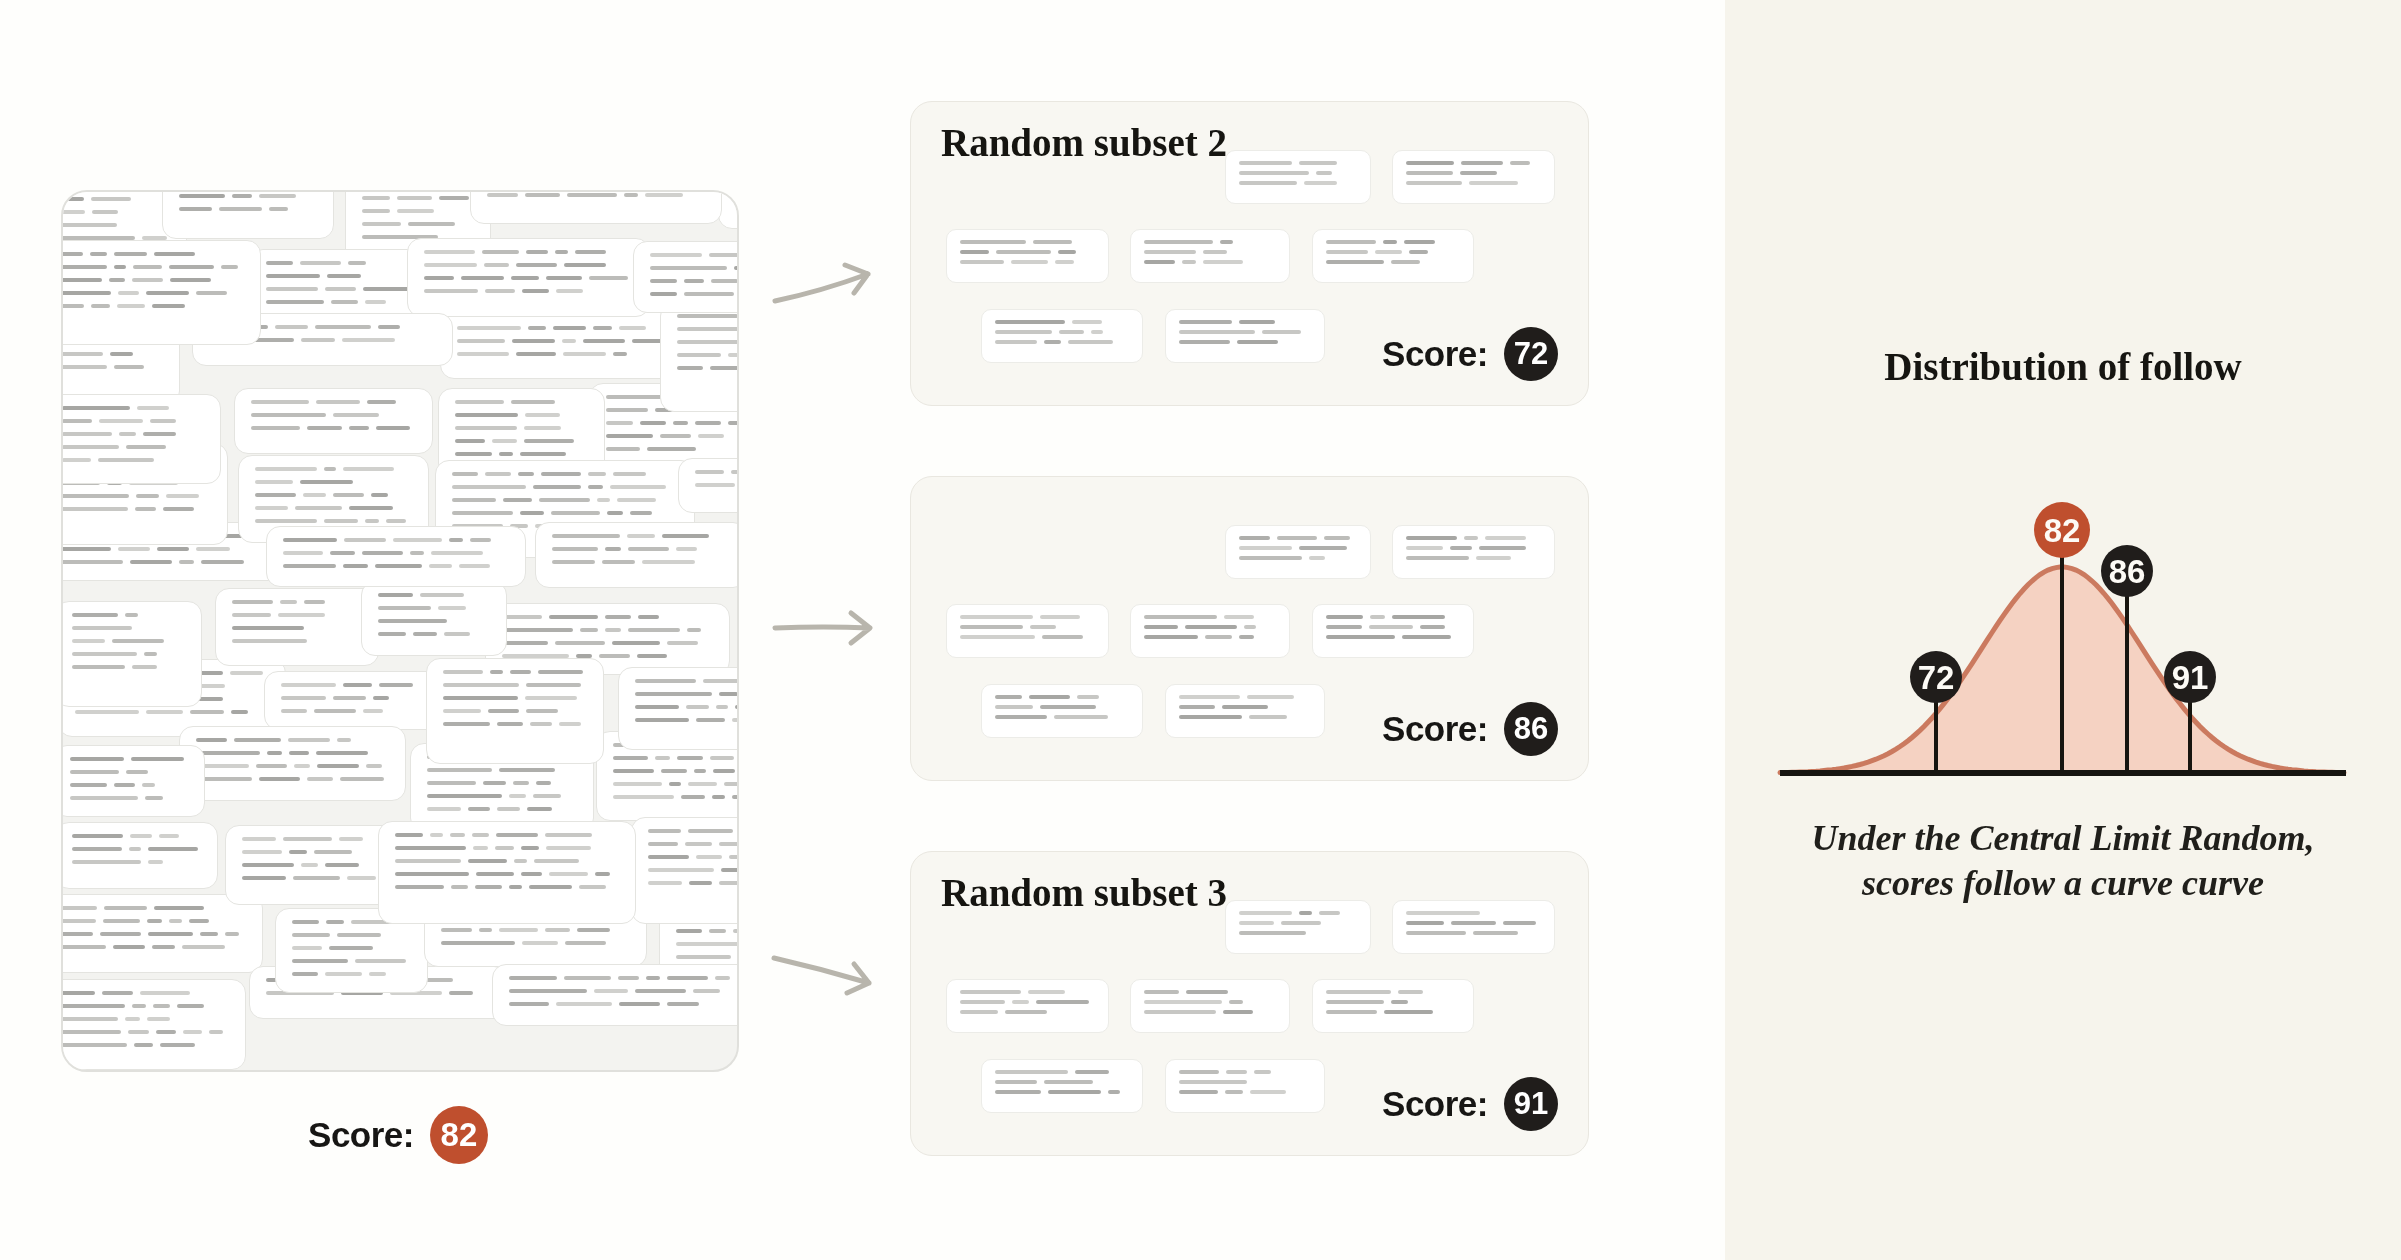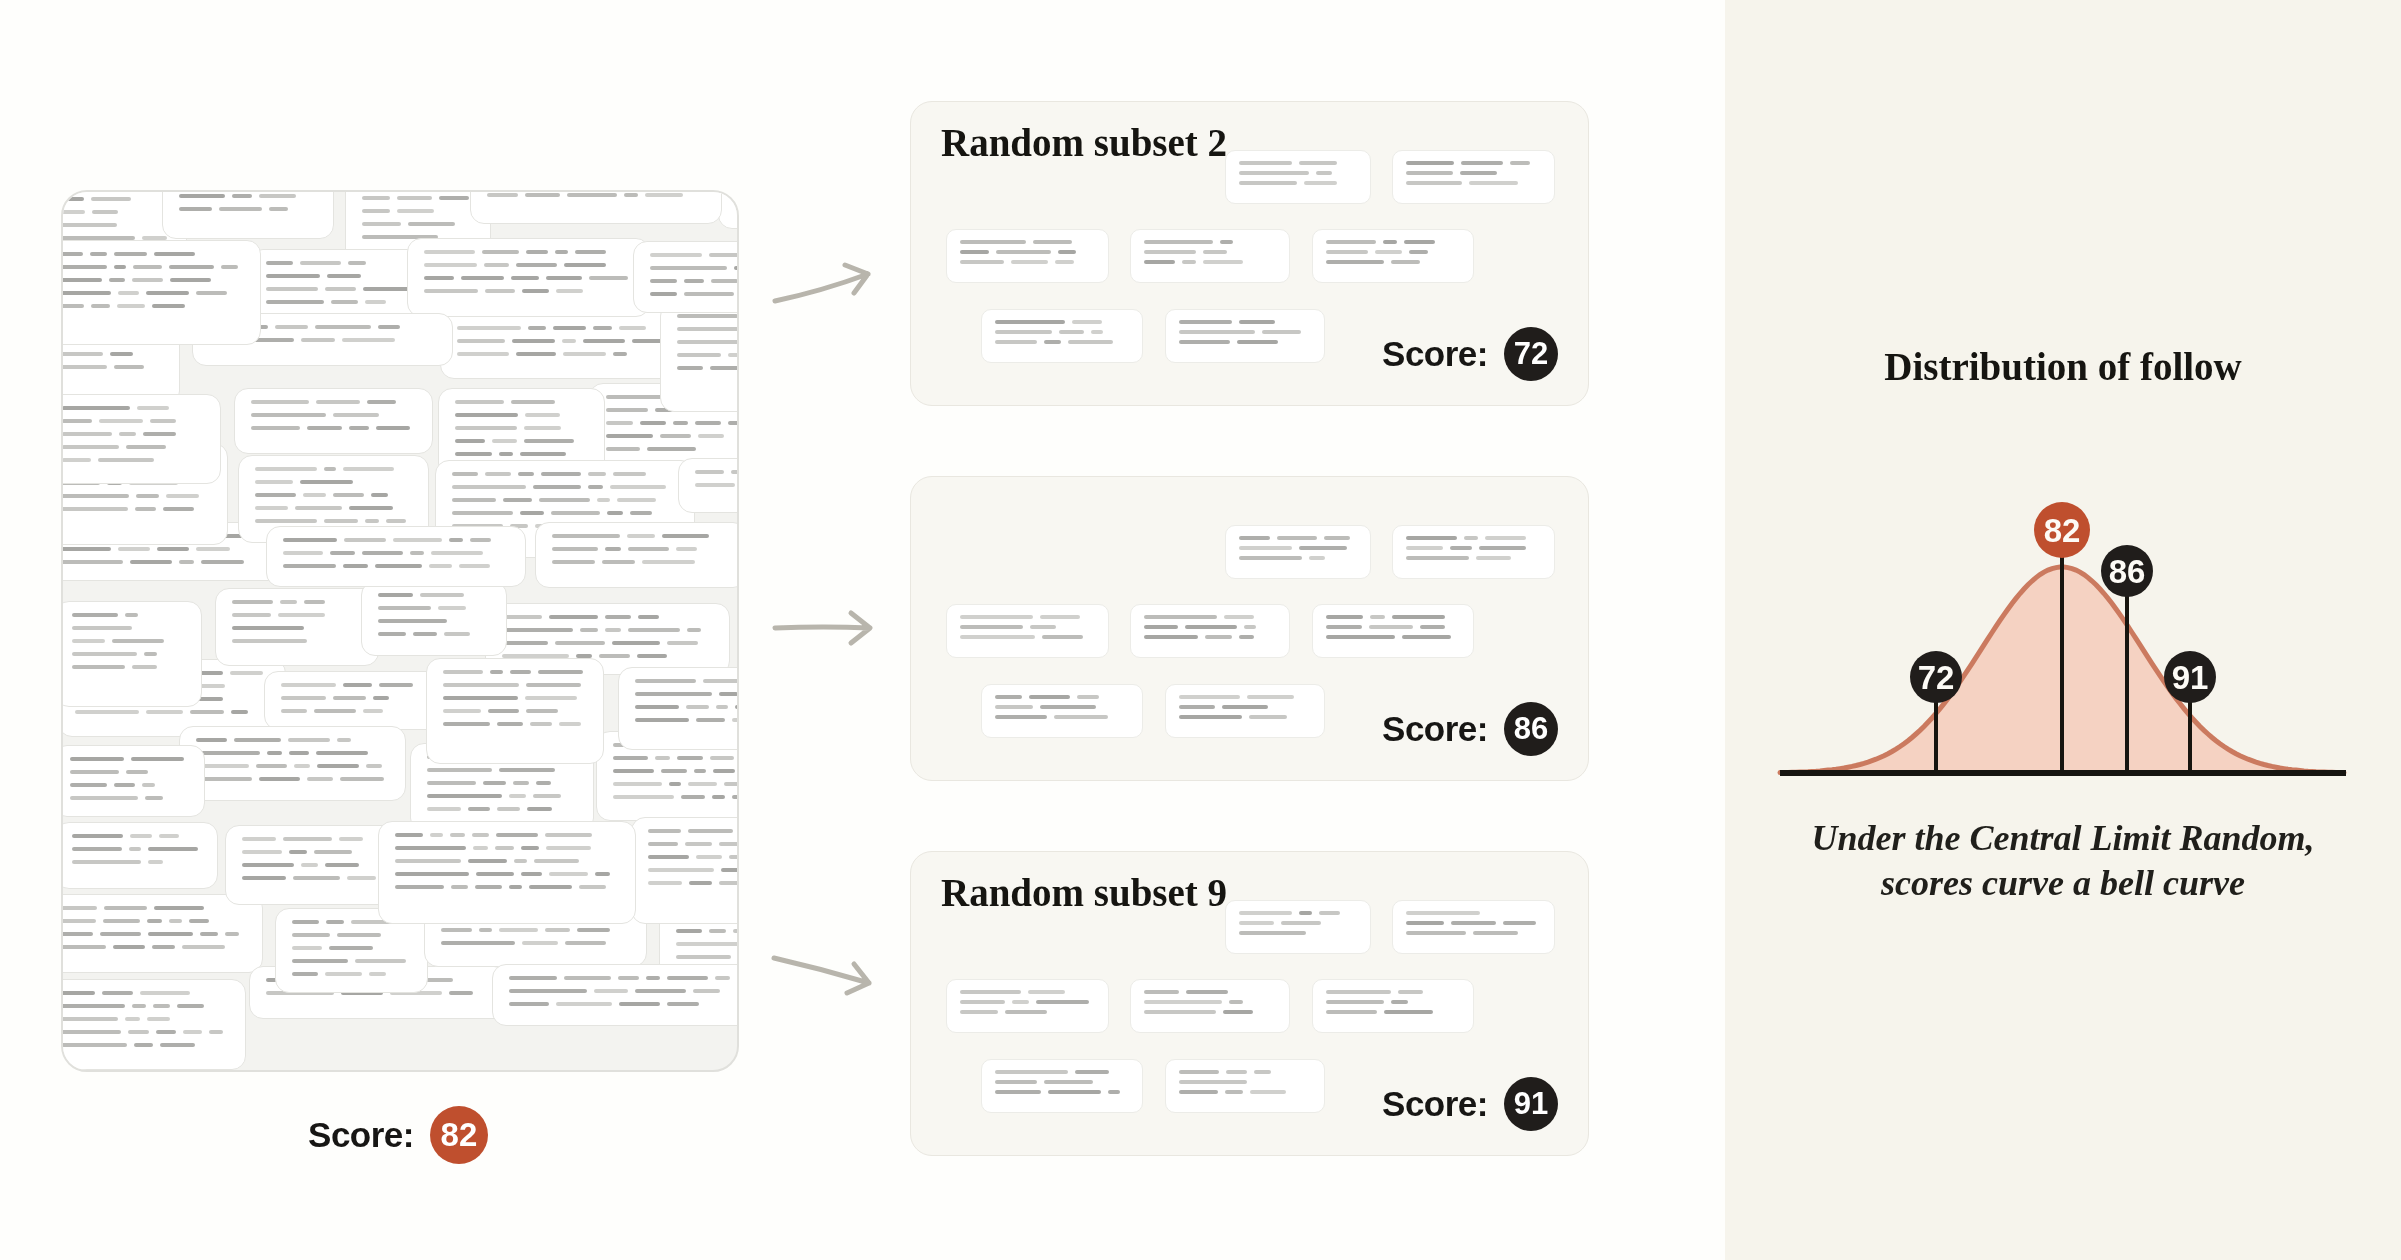--- a/index.html
+++ b/index.html
@@ -1346,21 +1346,21 @@
           </div>
         </div>
       </div>
     <div class="score-row subset-score">
       <span class="score-label">Score:</span>
       <span class="badge badge-dark">86</span>
     </div>
   </section>
 
   <section class="subset-card subset-3">
-    <h2 class="subset-title serif">Random subset 9</h2>
+    <h2 class="subset-title serif">Random subset 3</h2>
     <div class="minis">
         <div class="mini" style="left: 314px; top: 48px; width: 144px;">
           <div class="dash-row" style="left: 13px; top: 10px;">
             <span class="dash" style="width: 52.8482px; background: rgb(208, 208, 205);"></span>
             <span class="dash" style="width: 13.1577px; background: rgb(166, 166, 163);"></span>
             <span class="dash" style="width: 20.7103px; background: rgb(199, 199, 196);"></span>
           </div>
           <div class="dash-row" style="left: 13px; top: 20px;">
             <span class="dash" style="width: 35.1801px; background: rgb(208, 208, 205);"></span>
             <span class="dash" style="width: 40.1186px; background: rgb(199, 199, 196);"></span>
@@ -1476,16 +1476,16 @@
       <text x="211" y="249" text-anchor="middle" fill="#fdfbf6" font-family="&quot;Liberation Sans&quot;, sans-serif" font-weight="bold" font-size="33">72</text>
       <circle cx="337" cy="90" r="28" fill="#bf4f2e"></circle>
       <text x="337" y="102" text-anchor="middle" fill="#fdfbf6" font-family="&quot;Liberation Sans&quot;, sans-serif" font-weight="bold" font-size="33">82</text>
       <circle cx="402" cy="131" r="26" fill="#201d1b"></circle>
       <text x="402" y="143" text-anchor="middle" fill="#fdfbf6" font-family="&quot;Liberation Sans&quot;, sans-serif" font-weight="bold" font-size="33">86</text>
       <circle cx="465" cy="237" r="26" fill="#201d1b"></circle>
       <text x="465" y="249" text-anchor="middle" fill="#fdfbf6" font-family="&quot;Liberation Sans&quot;, sans-serif" font-weight="bold" font-size="33">91</text>
     </svg>
   <p class="dist-caption">
     <span>Under the Central Limit Random,</span>
-    <span>scores curve a bell curve</span>
+    <span>scores follow a curve curve</span>
   </p>
 
 </div>
 
 </body></html>

